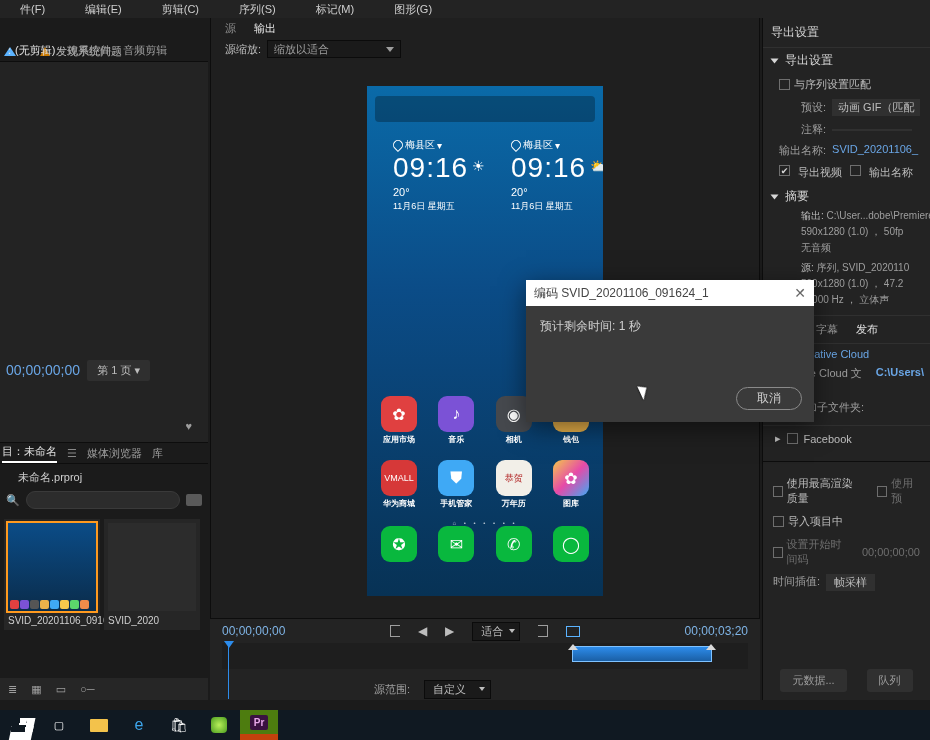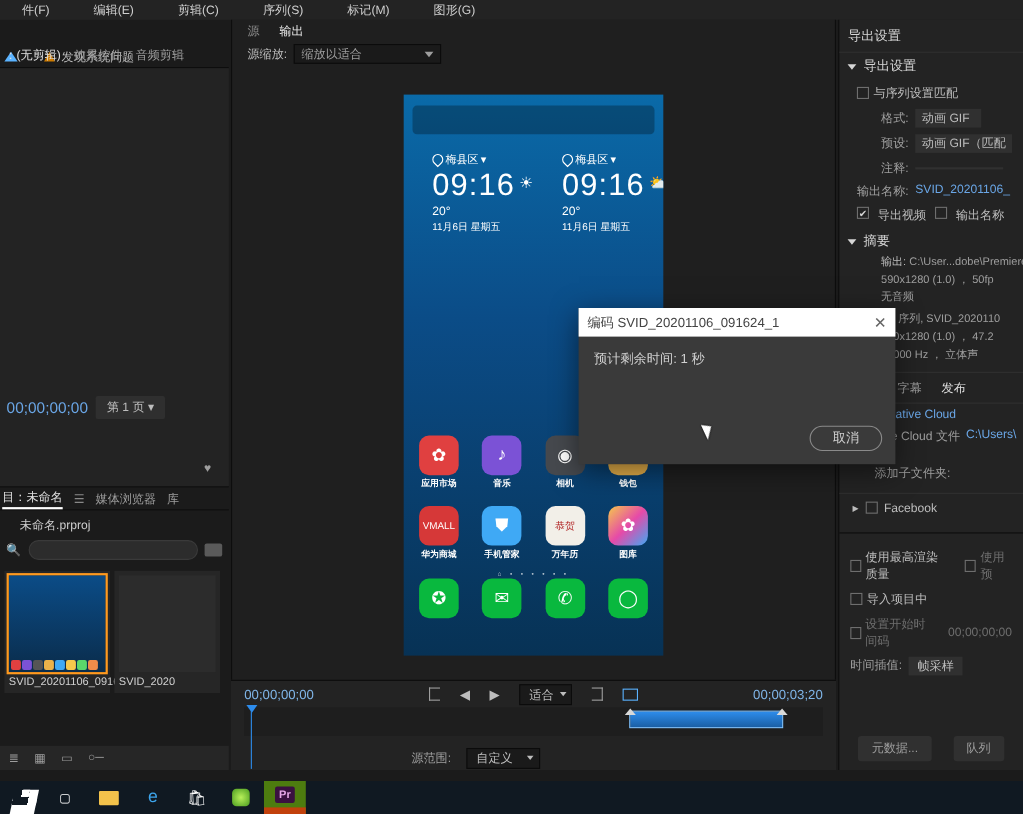--- a/index.html
+++ b/index.html
@@ -99,21 +99,21 @@
   .field .val { background:#303030; padding:1px 6px; color:#bdbdbd; min-width: 60px; }
   .outname { padding: 3px 6px 3px 16px; color:#9e9e9e; font-size:11px; display:flex; gap:6px; white-space:nowrap; }
   .outname .val { color:#6aa6e6; }
   .dualchk { display:flex; gap:8px; padding: 4px 6px 4px 16px; }
   .meta { padding: 0 6px 2px 38px; color:#9e9e9e; font-size: 10px; line-height: 1.4; white-space: nowrap; overflow: hidden; }
   .meta .lab { color:#bdbdbd; }
   .rtabs { display:flex; gap:18px; padding: 6px 10px 6px 24px; border-top:1px solid #303030; border-bottom:1px solid #303030; margin-top:6px; color:#9e9e9e; }
   .rtabs .on { color:#e0e0e0; }
   .smalltxt { padding: 4px 6px 4px 12px; color:#6aa6e6; font-size:11px; }
   .small2 { padding: 2px 6px 2px 12px; color:#9e9e9e; font-size:11px; display:flex; gap:4px;}
-  .small2 .val { color:#6aa6e6; }
+  .small2 .val { color:#6aa6e6;font-weight:bold; }
   .fb { padding: 6px 6px 6px 12px; display:flex; align-items:center; gap:6px; border-top:1px solid #303030; margin-top:8px; }
   .hr { height:1px; background:#0d0d0d; margin:10px 0 6px 0; }
 
   .optlist { padding: 4px 4px; }
   .optlist .chkrow { padding-left: 6px; }
   .mute { color:#6e6e6e; }
   .tmlabel { padding:3px 6px 3px 6px; display:flex; gap:6px; color:#9e9e9e; }
   .tmlabel .val { background:#303030; padding:1px 8px; color:#bdbdbd; }
 
   .rfoot { position:absolute; bottom: 8px; left:0; right:0; display:flex; gap:20px; justify-content:center; }
@@ -334,24 +334,20 @@
 
 <div class="rightcol">
   <div class="rtitle">导出设置</div>
 
   <div class="section">导出设置</div>
   <div class="chkrow">
       <span class="chk"></span>
       <span>与序列设置匹配</span>
     </div>
   <div class="field">
-      <span>格式:</span>
-      <span class="val">动画 GIF</span>
-    </div>
-  <div class="field">
       <span>预设:</span>
       <span class="val">动画 GIF（匹配</span>
     </div>
   <div class="field">
       <span>注释:</span>
       <span class="val" style="min-width:80px"></span>
     </div>
   <div class="outname">
       <span>输出名称:</span>
       <span class="val">SVID_20201106_</span>

